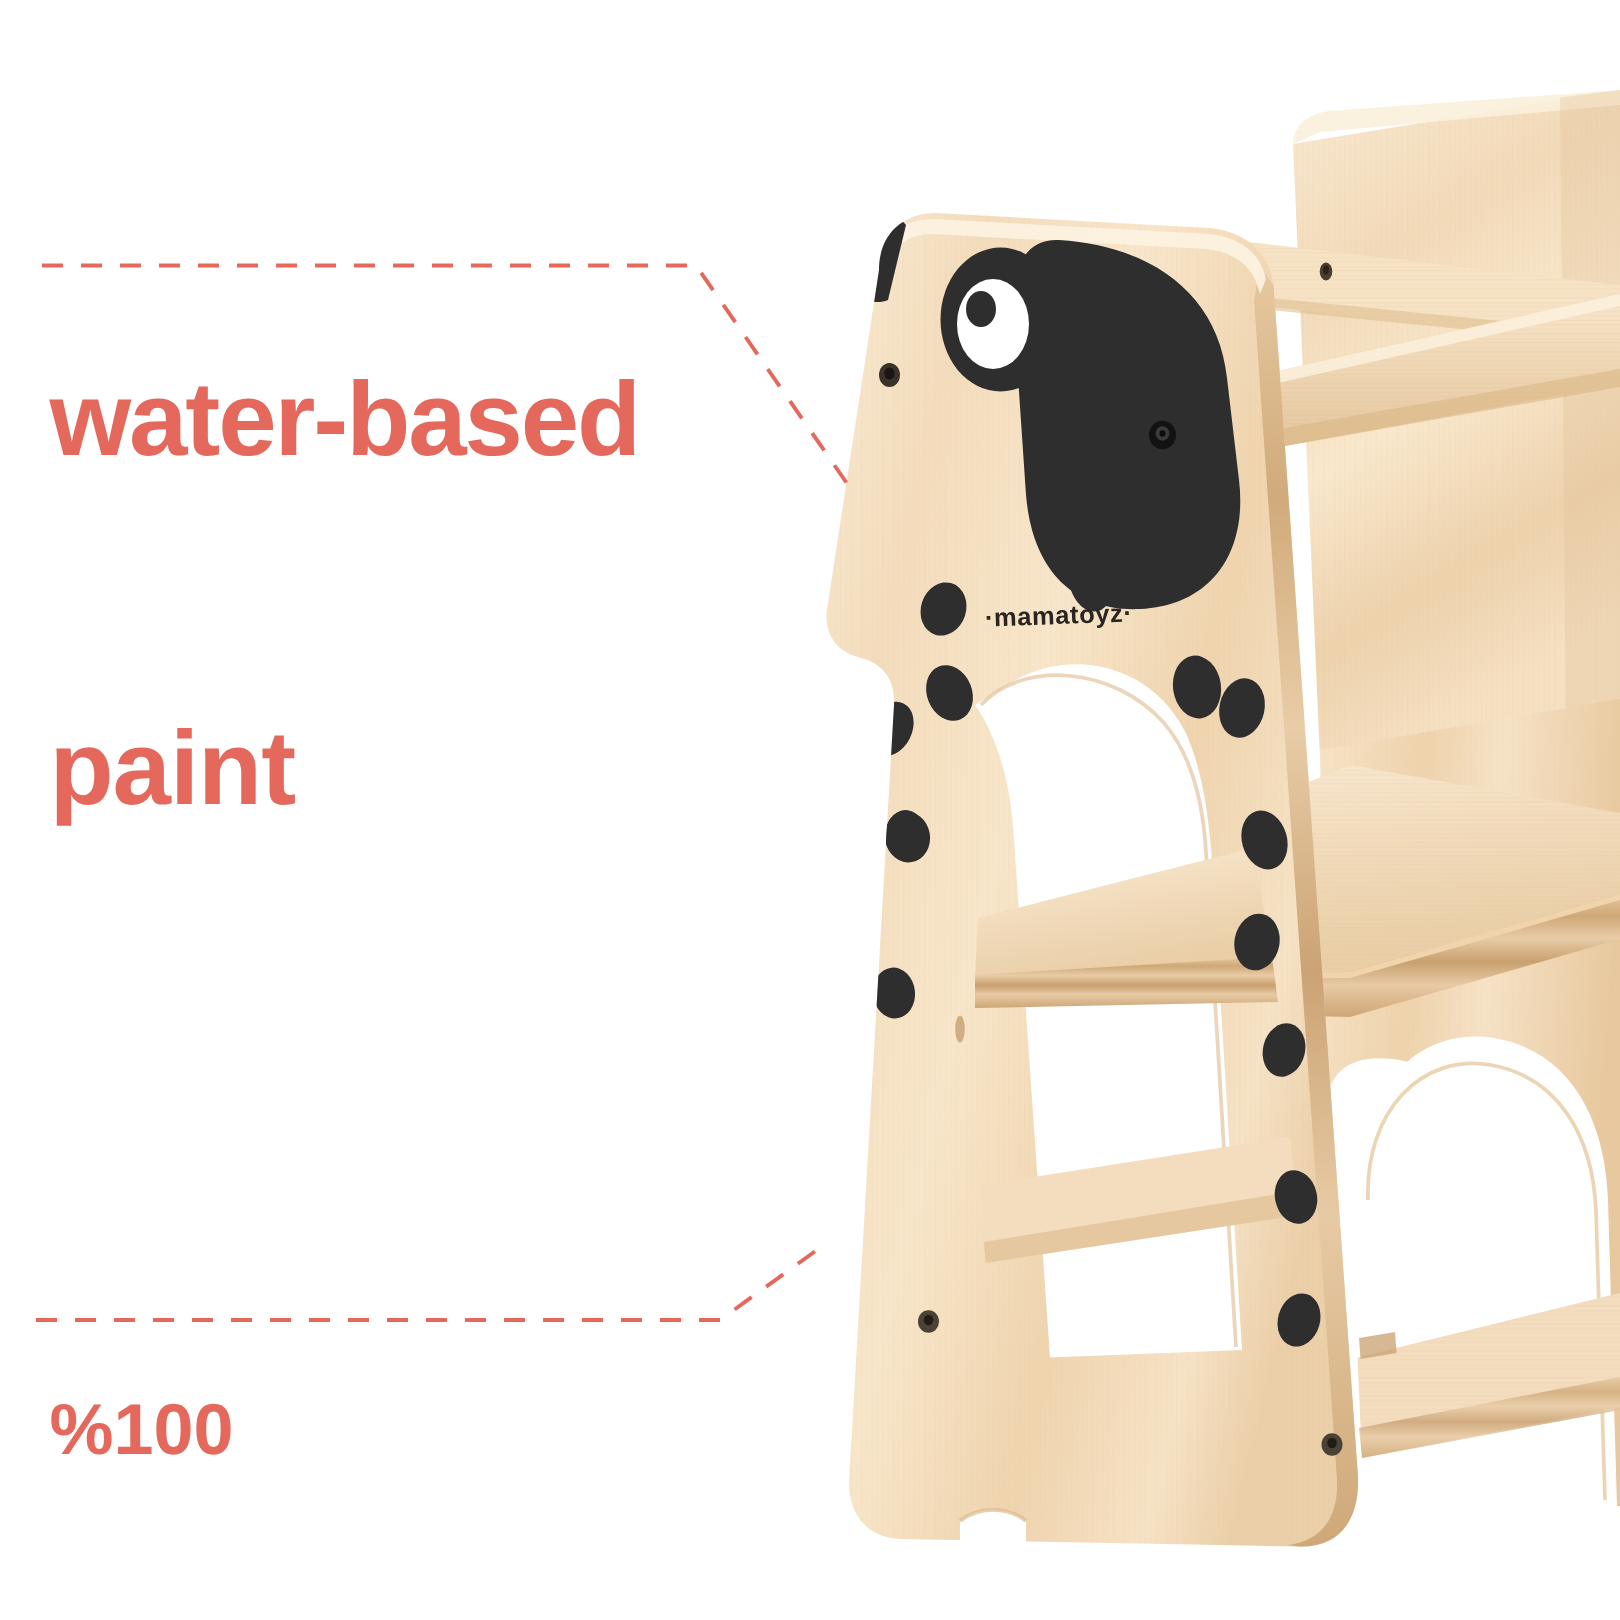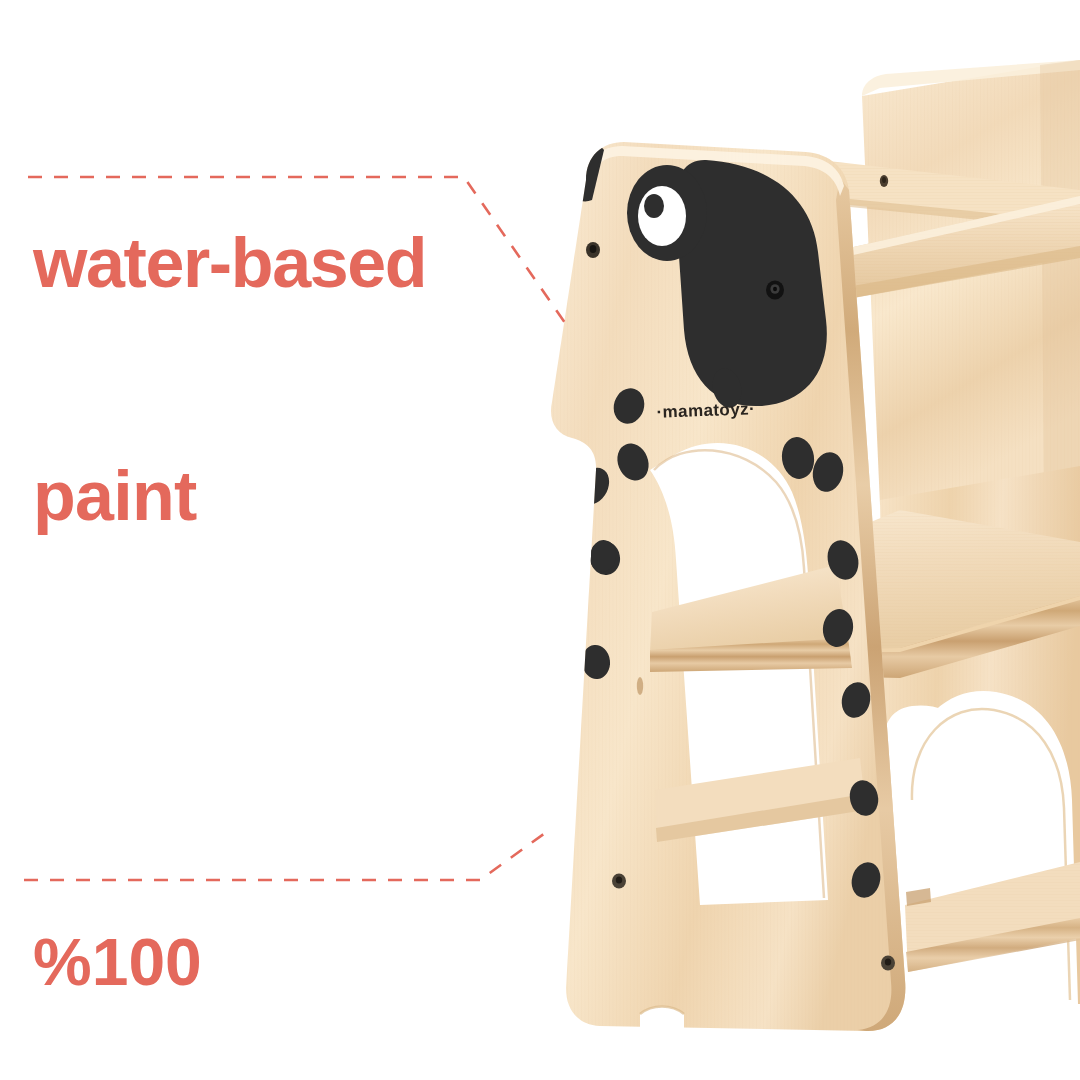--- a/index.html
+++ b/index.html
@@ -30,32 +30,32 @@
     white-space: pre;
     -webkit-font-smoothing: antialiased;
   }
   .callout .line {
     display: block;
     font-weight: 700;
   }
 
   #callout-paint {
     left: 33px;
-    top: 96px;
+    top: 112px;
     font-size: 70px;
   }
   #callout-paint .line-1 { letter-spacing: -0.02em; }
   #callout-paint .line-2 { letter-spacing: -0.01em; margin-top: 31px; }
 
   #callout-wood {
     left: 33px;
     top: 812px;
     font-size: 62px;
   }
-  #callout-wood .line-1 { font-size: 66px; letter-spacing: 0.0em; }
+  #callout-wood .line-1 { font-size: 48px; letter-spacing: 0.0em; }
 
   
   #connectors {
     position: absolute;
     left: 0; top: 0;
     width: 1080px; height: 1080px;
     pointer-events: none;
   }
 
   

